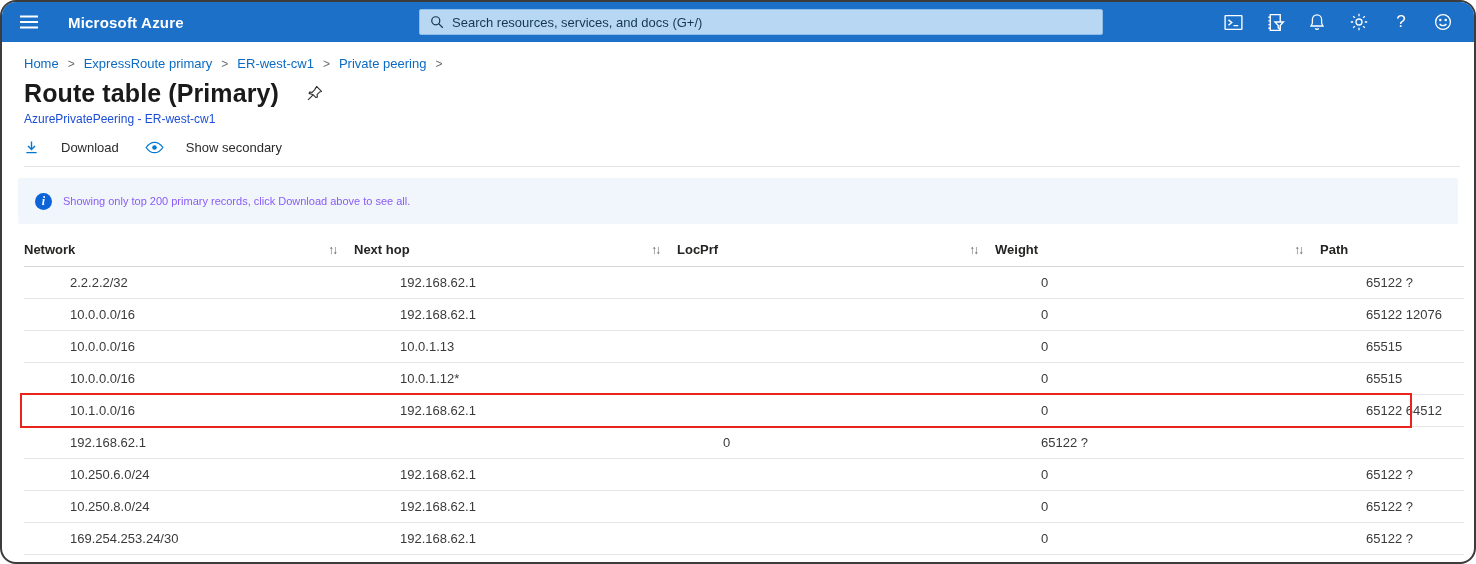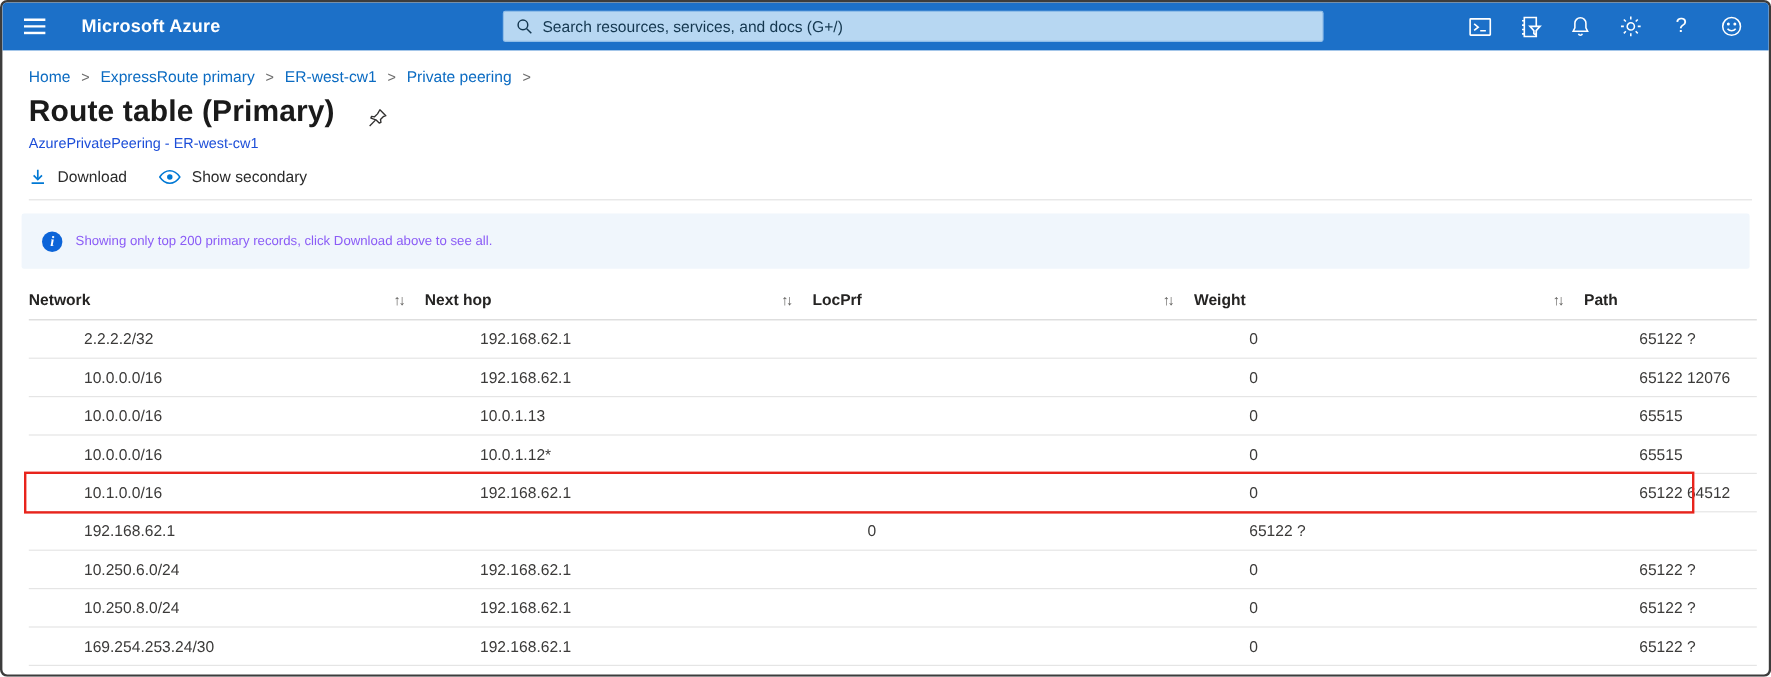--- a/index.html
+++ b/index.html
@@ -4,21 +4,21 @@
 <style>
   * { box-sizing: border-box; margin: 0; padding: 0; }
   html, body { background: #fff; }
   body {
     font-family: "Liberation Sans", "DejaVu Sans", sans-serif;
     width: 1476px; height: 564px;
     color: #323130;
   }
   .frame {
     width: 1476px; height: 564px;
-    border: 2px solid #3c3c3c; border-radius: 6px;
+    border: 2px solid #3c3c3c; border-radius: 16px;
     overflow: hidden; background: #fff;
     position: relative;
   }
 
   
   .topbar {
     height: 40px; background: #1c70c8;
     display: flex; align-items: center;
     padding: 0 14px 0 10px;
   }
@@ -52,33 +52,33 @@
 
   
   .breadcrumb {
     padding: 14px 0 0 22px; font-size: 13px;
     display: flex; align-items: center; flex-wrap: nowrap;
   }
   .crumb { color: #0b6bc2; text-decoration: none; cursor: pointer; }
   .crumb-sep { color: #6e6e6e; margin: 0 9px; font-size: 12px; }
 
   
-  .title-row { display: flex; align-items: flex-end; padding: 8px 0 0 22px; }
+  .title-row { display: flex; align-items: center; padding: 8px 0 0 22px; }
   .page-title { font-size: 25px; font-weight: 700; color: #1a1a1a; letter-spacing: .1px; }
   .pin-btn { background: none; border: none; margin-left: 26px; cursor: pointer; display: flex; }
   .subtitle { padding: 4px 0 0 22px; font-size: 12px; color: #1d4ed8; }
 
   
   .toolbar {
     margin: 14px 0 0 22px; display: flex; align-items: center; gap: 26px;
     padding-bottom: 11px; border-bottom: 1px solid #e3e3e3;
     margin-right: 14px;
   }
   .cmd-btn {
-    display: flex; align-items: center; gap: 9px;
+    display: flex; align-items: center; gap: 22px;
     background: none; border: none; cursor: pointer;
     font-size: 13px; color: #2b2b2b; font-family: inherit;
   }
 
   
   .banner {
     margin: 11px 16px 0 16px; height: 46px;
     background: #f0f6fc; border-radius: 2px;
     display: flex; align-items: center; gap: 11px; padding-left: 17px;
   }

